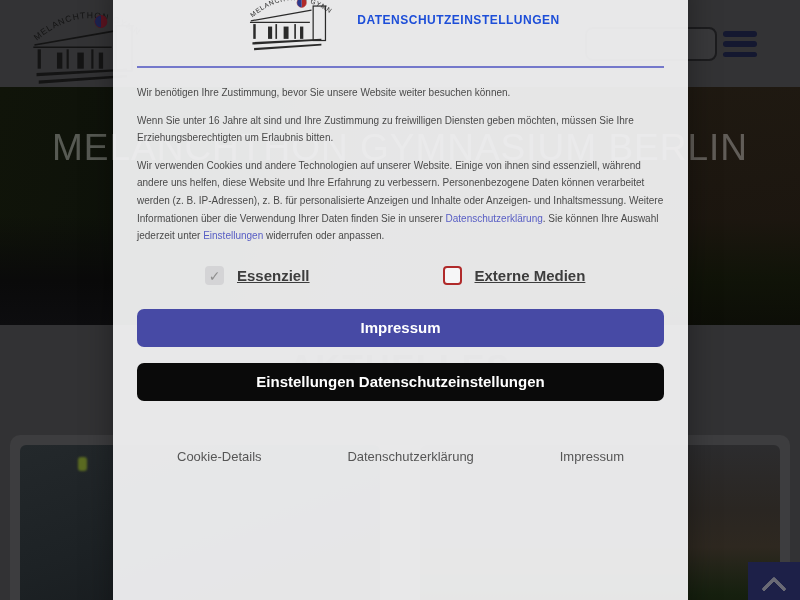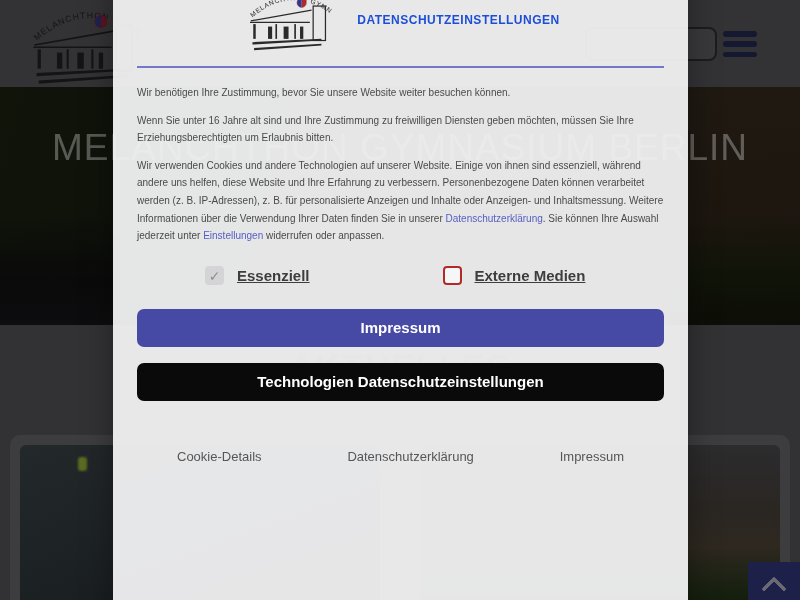--- a/index.html
+++ b/index.html
@@ -243,20 +243,20 @@
       </div>
       <span class="cb-label">Essenziell</span>
     </div>
     <div class="cb-group" id="cb-group-external">
       <div class="cb-box" id="cb-external"></div>
       <span class="cb-label">Externe Medien</span>
     </div>
   </div>
 
   <button class="modal-btn" id="btn-save">Impressum</button>
-  <button class="modal-btn" id="btn-individual">Technologien Datenschutzeinstellungen</button>
+  <button class="modal-btn" id="btn-individual">Einstellungen Datenschutzeinstellungen</button>
 
   <div id="modal-footer">
     <a class="foot-link">Cookie-Details</a>
     <a class="foot-link">Datenschutzerklärung</a>
     <a class="foot-link">Impressum</a>
   </div>
 </div>
 
 </body></html>

